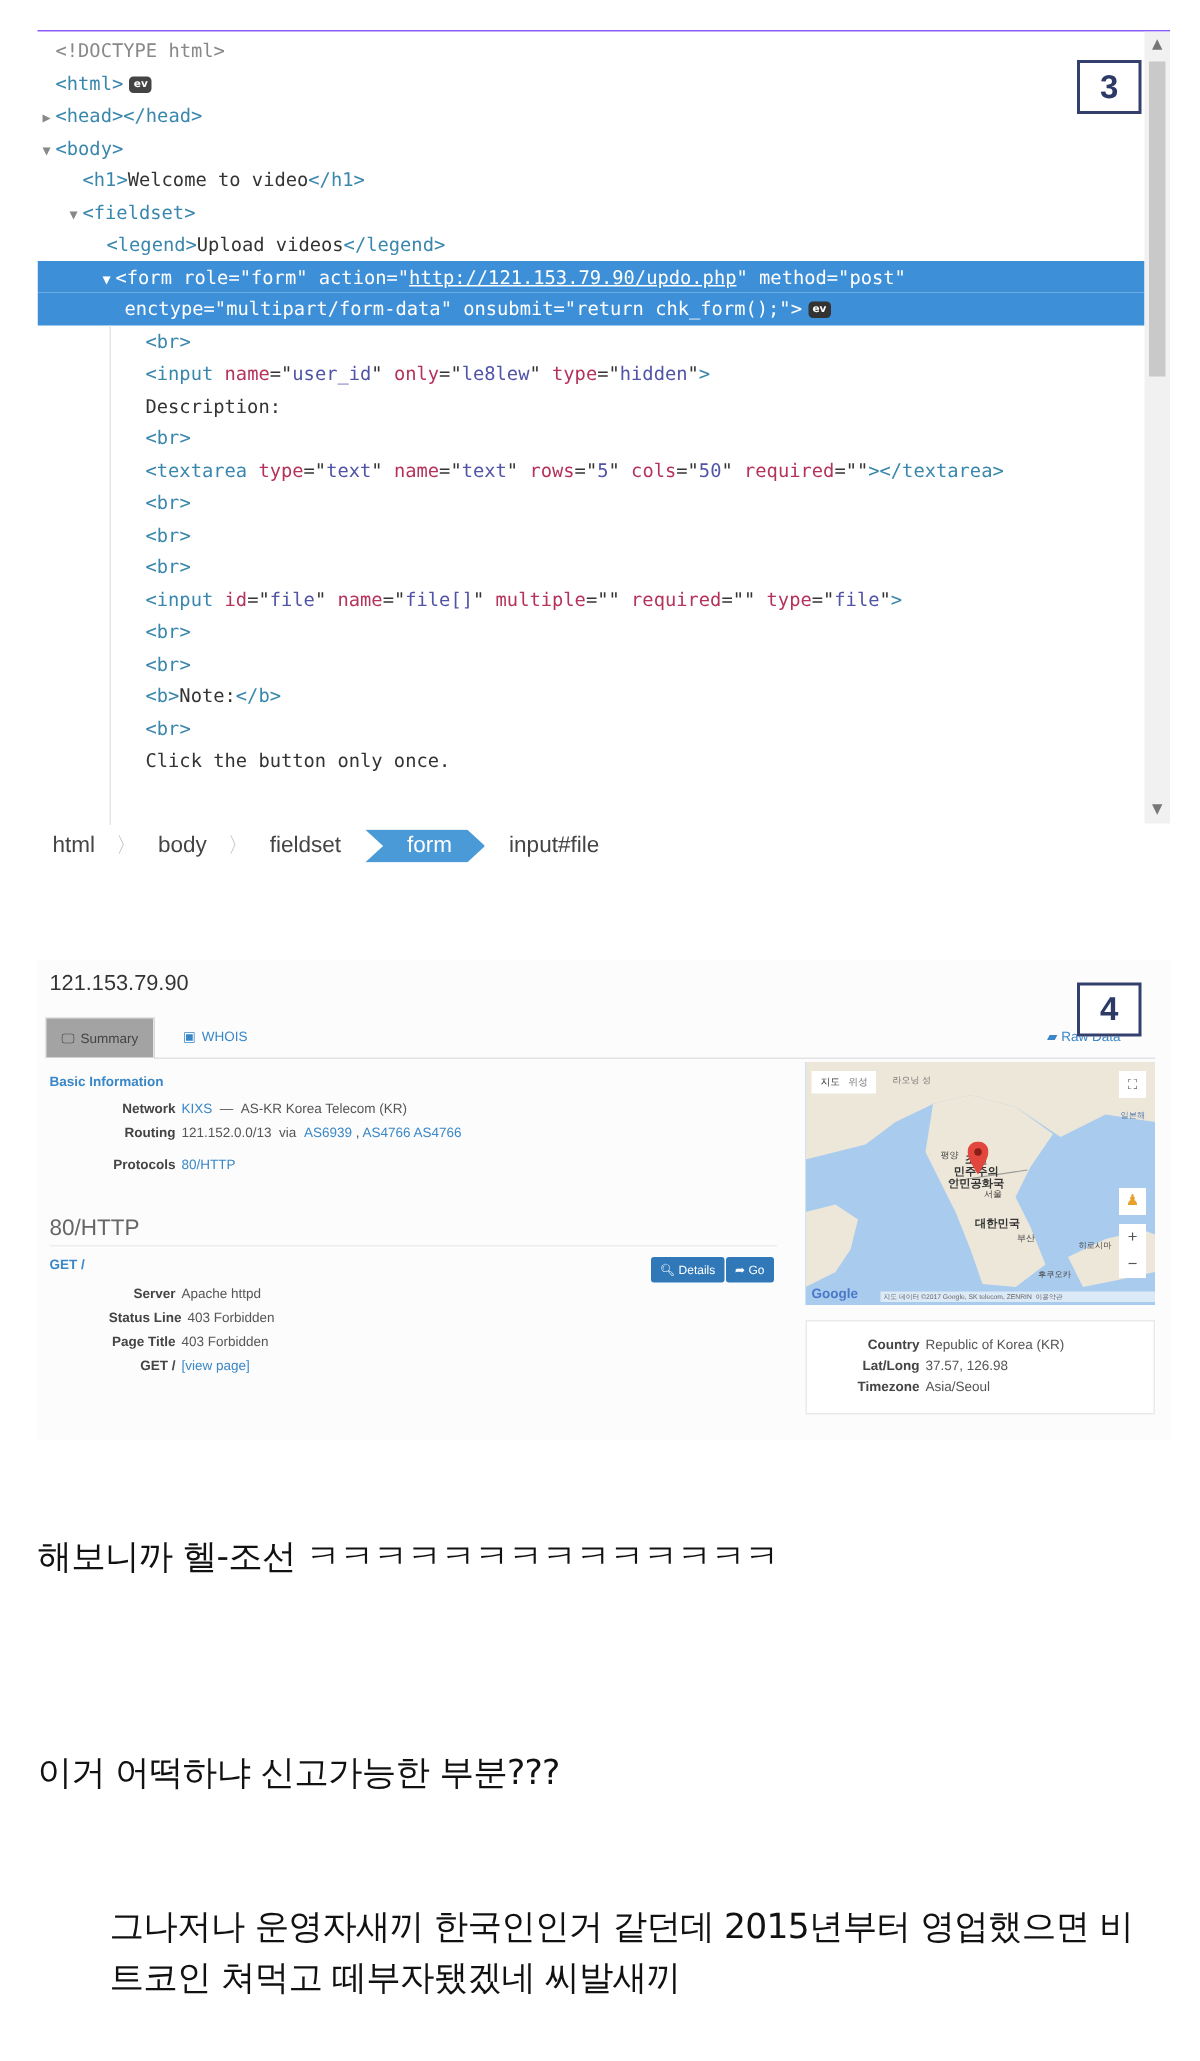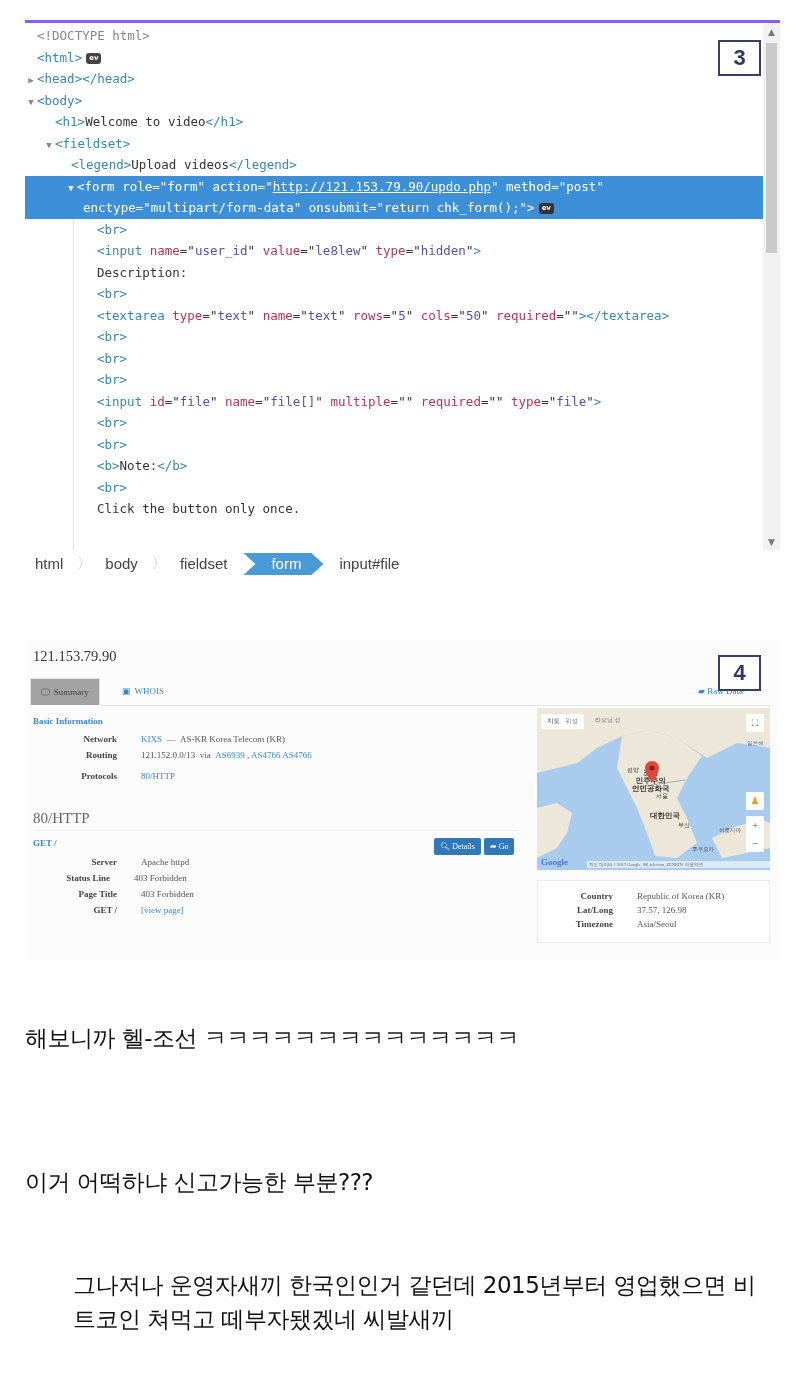--- a/index.html
+++ b/index.html
@@ -1,20 +1,20 @@
 <!DOCTYPE html>
 <html><head>
 <meta charset="utf-8">
 <style>
   * { box-sizing: border-box; margin: 0; padding: 0; }
   html, body { width: 800px; height: 1374px; background: #ffffff; overflow: hidden; }
   body { position: relative; font-family: "DejaVu Sans", sans-serif; color: #222; }
 
   
-  .devtools { position: absolute; left: 25px; top: 20px; width: 755px; height: 530px; border-top: 3px solid #8b5cf6; overflow: hidden; }
+  .devtools { position: absolute; left: 25px; top: 20px; width: 755px; height: 530px; border-top: 1px solid #8b5cf6; overflow: hidden; }
   .dt-lines { position: absolute; left: 0; top: 2px; width: 738px; }
   .dt-line { height: 21.5px; line-height: 21.5px; font-family: "DejaVu Sans Mono", monospace; font-size: 12.5px; color: #333; white-space: nowrap; position: relative; }
   .dt-line.sel { background: #3d8fd8; color: #fff; }
   .dt-line.sel .tag, .dt-line.sel .attr, .dt-line.sel .val, .dt-line.sel .punct { color: #fff; }
   .tag { color: #3a87ad; }
   .attr { color: #b5335b; }
   .val { color: #5054a6; }
   .txt { color: #333; }
   .doctype { color: #888; }
   .u { text-decoration: underline; }
@@ -30,32 +30,32 @@
   .scroll-down { bottom: 2px; }
 
   .label-box { position: absolute; width: 43px; height: 36px; border: 2px solid #33406e; background: #fff; color: #2d3a66; font-family: "Liberation Sans", sans-serif; font-weight: bold; font-size: 22px; text-align: center; line-height: 32px; }
 
   .crumbs { position: absolute; left: 25px; top: 550px; height: 28px; display: flex; align-items: center; font-family: "Liberation Sans", sans-serif; font-size: 15px; color: #444; }
   .crumb { padding: 0 10px; height: 22px; line-height: 22px; }
   .crumb-sep { color: #bbb; font-size: 14px; padding: 0 4px; }
   .crumb.active { background: #4a9ad8; color: #fff; position: relative; padding: 0 22px 0 28px; margin: 0 6px; clip-path: polygon(0 0, calc(100% - 12px) 0, 100% 50%, calc(100% - 12px) 100%, 0 100%, 12px 50%); }
 
   
-  .shodan { position: absolute; left: 25px; top: 640px; width: 755px; height: 320px; background: #fcfcfc; font-family: Liberation Serif, serif; }
+  .shodan { position: absolute; left: 25px; top: 640px; width: 755px; height: 320px; background: #fcfcfc; font-family: Liberation Sans, sans-serif; }
   .ip-title { position: absolute; left: 8px; top: 8px; font-size: 14.5px; color: #333; }
   .tabs { position: absolute; left: 5px; top: 38px; width: 740px; height: 28px; border-bottom: 1px solid #e3e3e3; }
   .tab { position: absolute; top: 0; height: 28px; line-height: 26px; font-size: 9px; padding: 0 10px; }
   .tab.active { left: 0; border: 1px solid #e3e3e3; border-bottom: 1px solid #fcfcfc; background: #a3a3a3; color: #444; }
   .tab.whois { left: 82px; color: #3a87c7; }
   .tab-ico { display: inline-block; margin-right: 4px; font-size: 9px; }
   .raw { position: absolute; left: 673px; top: 46px; font-size: 9px; color: #3a87c7; }
   .sec-head { position: absolute; font-size: 9px; color: #3a87c7; font-weight: bold; }
   .kv { position: absolute; font-size: 9px; color: #555; white-space: nowrap; }
   .kv .k { display: inline-block; text-align: right; font-weight: bold; color: #444; }
-  .kv .v { margin-left: 24px; }
+  .kv .v { margin-left: 4px; }
   .link { color: #3a87c7; }
   .port-title { position: absolute; left: 8px; top: 170px; font-size: 15px; color: #666; }
   .port-rule { position: absolute; left: 8px; top: 190px; width: 485px; height: 1px; background: #eee; }
   .btn { position: absolute; top: 198px; height: 17px; background: #3178b9; color: #fff; font-size: 8px; line-height: 17px; padding: 0 6px; border-radius: 2px; }
   .map { position: absolute; left: 512px; top: 68px; width: 233px; height: 162px; background: #a9cbee; overflow: hidden; }
   .info-box { position: absolute; left: 512px; top: 240px; width: 233px; height: 63px; border: 1px solid #eaeaea; background: #fff; }
 
   
   .post { position: absolute; left: 25px; font-family: "DejaVu Sans", sans-serif; font-size: 23px; color: #111; line-height: 34px; letter-spacing: -0.5px; }
 </style>
@@ -75,21 +75,21 @@
       <span class="tri">▼</span><span class="tag">&lt;<span>form</span></span>
       <span class="attr">role</span>="<span class="val">form</span>"
       <span class="attr">action</span>="<span class="val u">http://121.153.79.90/updo.php</span>"
       <span class="attr">method</span>="<span class="val">post</span>"
     </div>
     <div class="dt-line sel" style="padding-left:58px">
       <span class="attr">enctype</span>="<span class="val">multipart/form-data</span>"
       <span class="attr">onsubmit</span>="<span class="val">return chk_form();</span>"&gt;<span class="ev-badge">ev</span>
     </div>
     <div class="dt-line" style="padding-left:72px"><span class="tag">&lt;<span>br</span>&gt;</span></div>
-    <div class="dt-line" style="padding-left:72px"><span class="tag">&lt;<span>input</span></span> <span class="attr">name</span>="<span class="val">user_id</span>" <span class="attr">value</span>="<span class="val">le8lew</span>" <span class="attr">type</span>="<span class="val">hidden</span>"<span class="tag">&gt;</span></div>
+    <div class="dt-line" style="padding-left:72px"><span class="tag">&lt;<span>input</span></span> <span class="attr">name</span>="<span class="val">user_id</span>" <span class="attr">only</span>="<span class="val">le8lew</span>" <span class="attr">type</span>="<span class="val">hidden</span>"<span class="tag">&gt;</span></div>
     <div class="dt-line" style="padding-left:72px"><span class="txt">Description:</span></div>
     <div class="dt-line" style="padding-left:72px"><span class="tag">&lt;<span>br</span>&gt;</span></div>
     <div class="dt-line" style="padding-left:72px"><span class="tag">&lt;<span>textarea</span></span> <span class="attr">type</span>="<span class="val">text</span>" <span class="attr">name</span>="<span class="val">text</span>" <span class="attr">rows</span>="<span class="val">5</span>" <span class="attr">cols</span>="<span class="val">50</span>" <span class="attr">required</span>=""<span class="tag">&gt;&lt;/<span>textarea</span>&gt;</span></div>
     <div class="dt-line" style="padding-left:72px"><span class="tag">&lt;<span>br</span>&gt;</span></div>
     <div class="dt-line" style="padding-left:72px"><span class="tag">&lt;<span>br</span>&gt;</span></div>
     <div class="dt-line" style="padding-left:72px"><span class="tag">&lt;<span>br</span>&gt;</span></div>
     <div class="dt-line" style="padding-left:72px"><span class="tag">&lt;<span>input</span></span> <span class="attr">id</span>="<span class="val">file</span>" <span class="attr">name</span>="<span class="val">file[]</span>" <span class="attr">multiple</span>="" <span class="attr">required</span>="" <span class="attr">type</span>="<span class="val">file</span>"<span class="tag">&gt;</span></div>
     <div class="dt-line" style="padding-left:72px"><span class="tag">&lt;<span>br</span>&gt;</span></div>
     <div class="dt-line" style="padding-left:72px"><span class="tag">&lt;<span>br</span>&gt;</span></div>
     <div class="dt-line" style="padding-left:72px"><span class="tag">&lt;b&gt;</span><span class="txt">Note:</span><span class="tag">&lt;/b&gt;</span></div>
@@ -128,21 +128,21 @@
   <div class="kv" style="left:10px; top:110px;"><span class="k" style="width:82px">Routing</span><span class="v"><span>121.152.0.0/13</span> &nbsp;<span>via</span> &nbsp;<span class="link">AS6939</span> , <span class="link">AS4766 AS4766</span></span></div>
   <div class="kv" style="left:10px; top:131px;"><span class="k" style="width:82px">Protocols</span><span class="v link">80/HTTP</span></div>
 
   <div class="port-title">80/HTTP</div>
   <div class="port-rule"></div>
   <div class="sec-head" style="left:8px; top:198px;">GET /</div>
   <div class="btn" style="left:409px;"><span>🔍︎</span> <span>Details</span></div>
   <div class="btn" style="left:459px;"><span>➦</span> <span>Go</span></div>
 
   <div class="kv" style="left:10px; top:217px;"><span class="k" style="width:82px">Server</span><span class="v">Apache httpd</span></div>
-  <div class="kv" style="left:3px; top:233px;"><span class="k" style="width:82px">Status Line</span><span class="v">403 Forbidden</span></div>
+  <div class="kv" style="left:14px; top:233px;"><span class="k" style="width:82px">Status Line</span><span class="v">403 Forbidden</span></div>
   <div class="kv" style="left:10px; top:249px;"><span class="k" style="width:82px">Page Title</span><span class="v">403 Forbidden</span></div>
   <div class="kv" style="left:10px; top:265px;"><span class="k" style="width:82px">GET /</span><span class="v link">[view page]</span></div>
 
   <div class="map">
     <svg width="233" height="162" viewBox="0 0 233 162">
       <rect width="233" height="162" fill="#a9cbee"></rect>
       <path d="M0,0 L233,0 L233,40 L200,35 L170,50 L140,30 L110,22 L85,28 L60,40 L40,55 L20,60 L0,65 Z" fill="#ece7d8"></path>
       <path d="M85,28 L110,22 L140,30 L165,48 L150,70 L140,90 L150,110 L160,135 L140,150 L118,148 L110,125 L100,100 L90,80 L80,60 Z" fill="#ece7d8"></path>
       <path d="M0,100 L20,95 L35,105 L30,125 L20,140 L0,150 Z" fill="#ece7d8"></path>
       <path d="M175,130 L200,118 L225,112 L233,115 L233,140 L210,145 L185,150 Z" fill="#ece7d8"></path>

